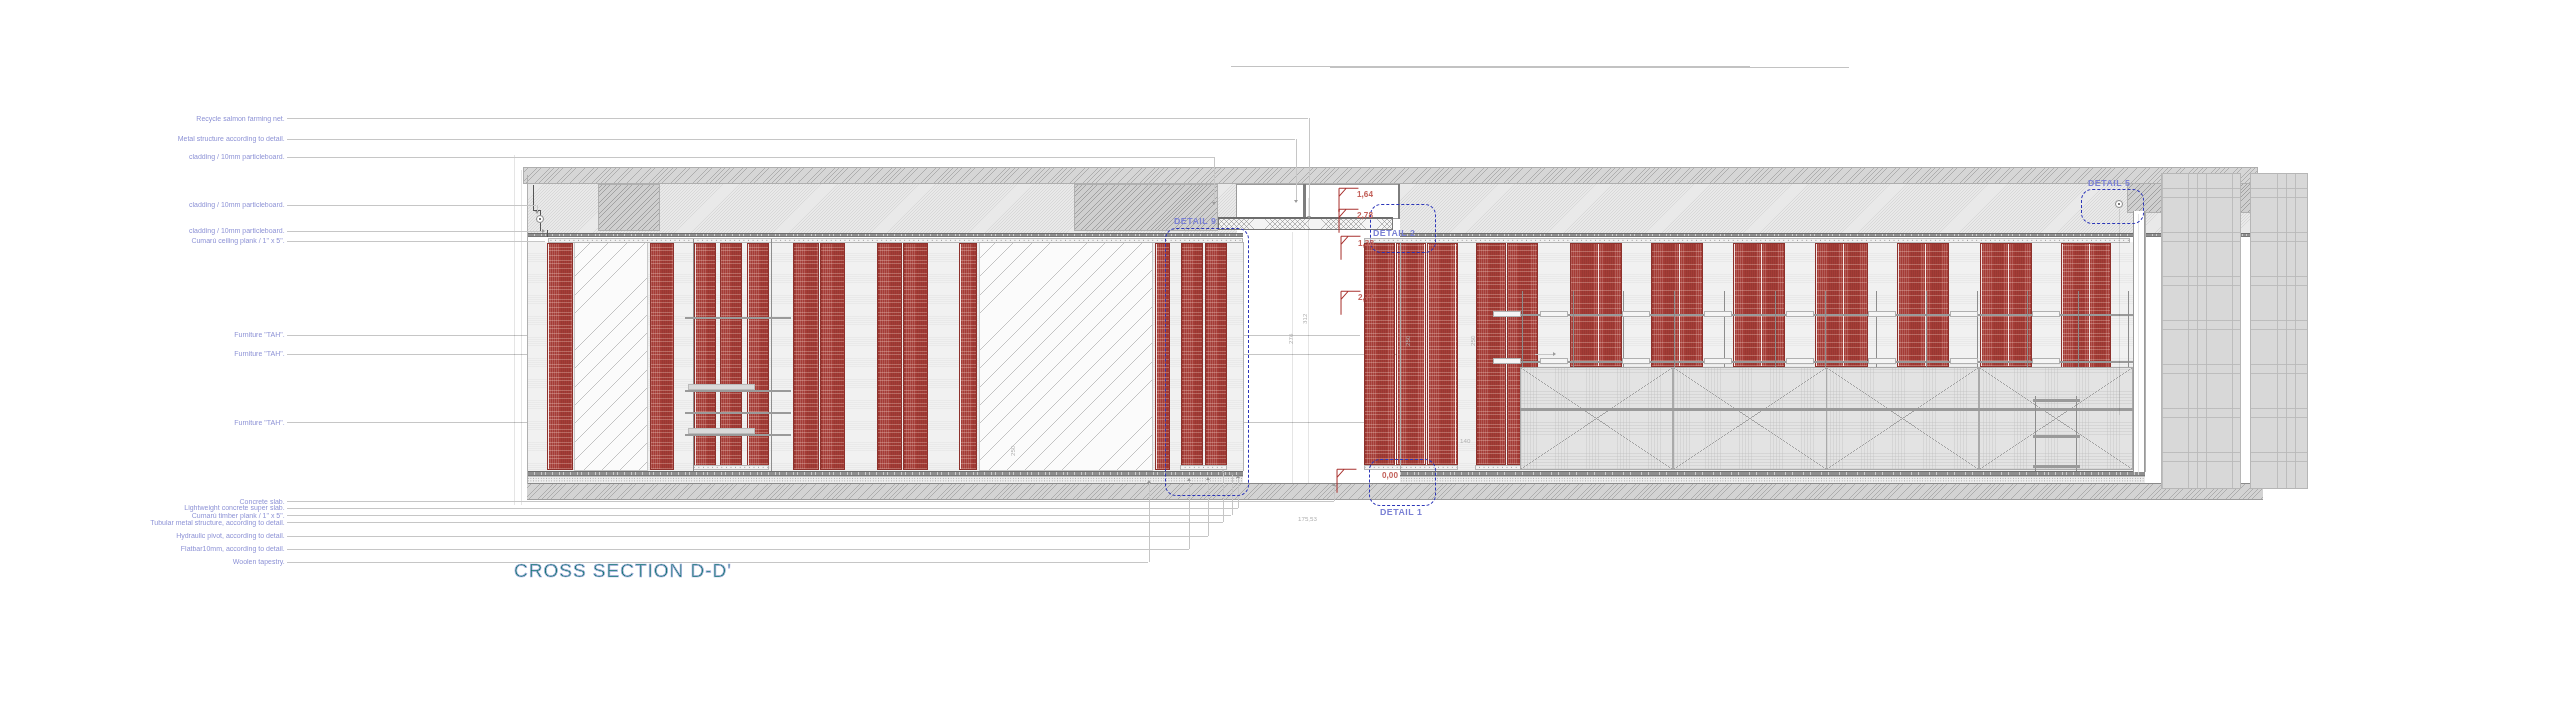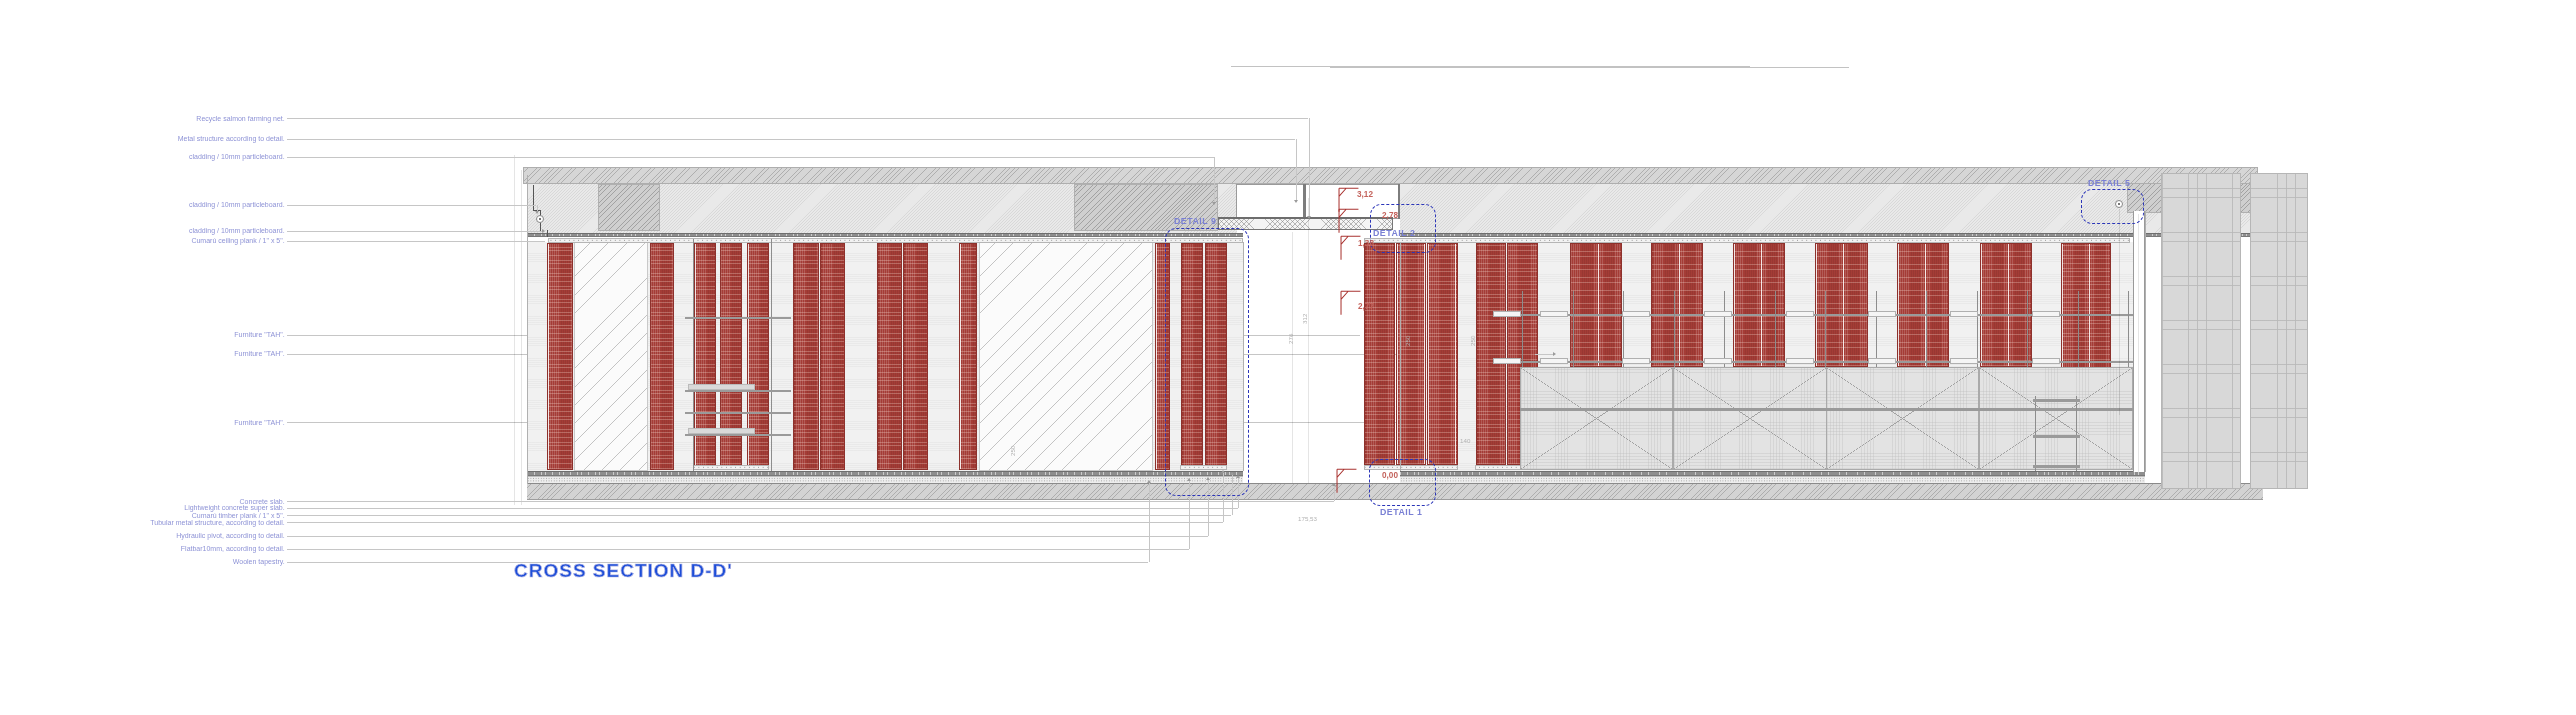--- a/index.html
+++ b/index.html
@@ -60,22 +60,22 @@
   .dimline{background:#c2c2c2;height:0.5px;}
   .arr-down{width:0;height:0;border-left:2.1px solid transparent;border-right:2.1px solid transparent;border-top:3.6px solid #9a9a9a;}
   .arr-up{width:0;height:0;border-left:2.1px solid transparent;border-right:2.1px solid transparent;border-bottom:3.6px solid #9a9a9a;}
   .arr-right{width:0;height:0;border-top:2.1px solid transparent;border-bottom:2.1px solid transparent;border-left:3.6px solid #9a9a9a;}
   .ann-label{color:#8e93d6;font-size:7px;line-height:9.3px;white-space:nowrap;text-align:right;}
   .detail-box{border:1.5px dashed #2b35b8;border-radius:11.3px;background:transparent;}
   .detail-label{color:#7a80d4;font-weight:bold;font-size:8.8px;letter-spacing:0.5px;white-space:nowrap;}
   .lvl-text{color:#c4635c;font-size:8.2px;font-weight:bold;white-space:nowrap;}
   .dim-text{color:#b2b2b2;font-size:6.2px;white-space:nowrap;}
   .dim-rot{transform:rotate(-90deg);transform-origin:left top;}
-  #title{position:absolute;color:#1d4ed8;-webkit-text-stroke:0.7px #aeb2e4;
-         font-size:19px;font-weight:bold;letter-spacing:1px;white-space:nowrap;}
+  #title{position:absolute;color:#0f766e;-webkit-text-stroke:0.7px #aeb2e4;
+         font-size:19px;font-weight:normal;letter-spacing:1px;white-space:nowrap;}
   #underlay{position:absolute;inset:0;z-index:1;}
   #figure{position:absolute;inset:0;z-index:2;}
   #overlay{position:absolute;inset:0;z-index:6;}
   #labels{position:absolute;inset:0;z-index:7;}
 </style>
 </head>
 <body>
 
 <div id="canvas">
   <div id="underlay">
@@ -267,33 +267,33 @@
       <div class="abs detail-label" style="left: 1174px; top: 216px; width: 103px; height: 10.3px;">DETAIL 9</div>
       <div class="abs detail-box" style="left: 1370px; top: 204px; width: 66px; height: 49px;"></div>
       <div class="abs detail-label" style="left: 1373px; top: 193px; width: 103px; height: 10.3px; margin-top: 35px;">DETAIL 2</div>
       <div class="abs detail-box" style="left: 2081px; top: 189px; width: 63px; height: 35px;"></div>
       <div class="abs detail-label" style="left: 2088px; top: 178px; width: 103px; height: 10.3px;">DETAIL 5</div>
       <div class="abs detail-box" style="left: 1369px; top: 459px; width: 67px; height: 47px;"></div>
       <div class="abs detail-label" style="left: 1380px; top: 507px; width: 103px; height: 10.3px;">DETAIL 1</div>
       <div class="abs " style="left: 1338px; top: 187px; width: 46px; height: 27px;"><svg width="46" height="27" xmlns="http://www.w3.org/2000/svg" viewBox="0 0 90 52">
           <path d="M2,2 H40 M2,2 V48 M2,2 L2,18 L16,2" fill="none" stroke="#a93330" stroke-width="2"></path>
         </svg></div>
-      <div class="abs lvl-text" style="left: 1357px; top: 190px; width: 41px; height: 9.3px;">3,12</div>
+      <div class="abs lvl-text" style="left: 1357px; top: 190px; width: 41px; height: 9.3px;">1,64</div>
       <div class="abs " style="left: 1338px; top: 208px; width: 46px; height: 27px;"><svg width="46" height="27" xmlns="http://www.w3.org/2000/svg" viewBox="0 0 90 52">
           <path d="M2,2 H40 M2,2 V48 M2,2 L2,18 L16,2" fill="none" stroke="#a93330" stroke-width="2"></path>
         </svg></div>
-      <div class="abs lvl-text" style="left: 1357px; top: 211px; width: 41px; height: 9.3px; text-align: right;">2,78</div>
+      <div class="abs lvl-text" style="left: 1357px; top: 211px; width: 41px; height: 9.3px;">2,78</div>
       <div class="abs " style="left: 1340px; top: 235px; width: 46px; height: 27px;"><svg width="46" height="27" xmlns="http://www.w3.org/2000/svg" viewBox="0 0 90 52">
           <path d="M2,2 H40 M2,2 V48 M2,2 L2,18 L16,2" fill="none" stroke="#a93330" stroke-width="2"></path>
         </svg></div>
       <div class="abs lvl-text" style="left: 1358px; top: 239px; width: 41px; height: 9.3px;">1,38</div>
       <div class="abs " style="left: 1340px; top: 290px; width: 46px; height: 27px;"><svg width="46" height="27" xmlns="http://www.w3.org/2000/svg" viewBox="0 0 90 52">
           <path d="M2,2 H40 M2,2 V48 M2,2 L2,18 L16,2" fill="none" stroke="#a93330" stroke-width="2"></path>
         </svg></div>
-      <div class="abs lvl-text" style="left: 1358px; top: 302px; width: 41px; height: 9.3px;">2,77</div>
+      <div class="abs lvl-text" style="left: 1358px; top: 293px; width: 41px; height: 9.3px;">2,77</div>
       <div class="abs " style="left: 1336px; top: 468px; width: 46px; height: 27px;"><svg width="46" height="27" xmlns="http://www.w3.org/2000/svg" viewBox="0 0 90 52">
           <path d="M2,2 H40 M2,2 V48 M2,2 L2,18 L16,2" fill="none" stroke="#a93330" stroke-width="2"></path>
         </svg></div>
       <div class="abs lvl-text" style="left: 1382px; top: 471px; width: 41px; height: 9.3px;">0,00</div>
       <div class="abs dim-text dim-rot" style="left: 1301px; top: 324px; width: 31px; height: 7.2px;">312</div>
       <div class="abs dim-text dim-rot" style="left: 1287px; top: 344px; width: 31px; height: 7.2px;">276</div>
       <div class="abs dim-text dim-rot" style="left: 1404px; top: 346px; width: 31px; height: 7.2px;">250</div>
       <div class="abs dim-text dim-rot" style="left: 1469px; top: 346px; width: 31px; height: 7.2px;">250</div>
       <div class="abs dim-text dim-rot" style="left: 1009px; top: 456px; width: 31px; height: 7.2px;">250</div>
       <div class="abs dim-text" style="left: 1460px; top: 437px; width: 31px; height: 7.2px;">140</div>

